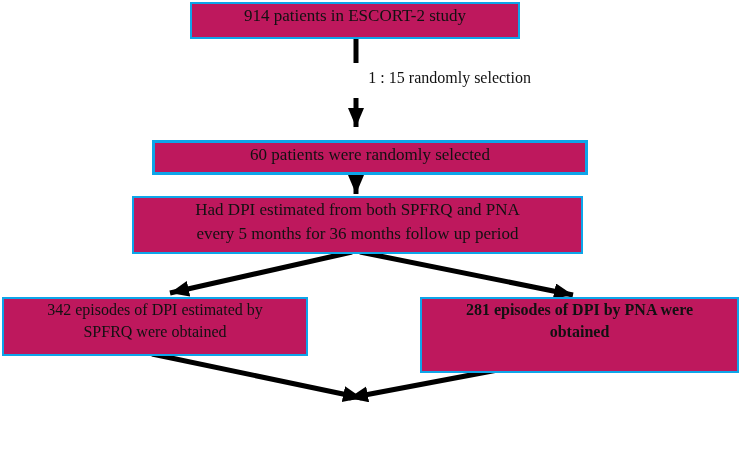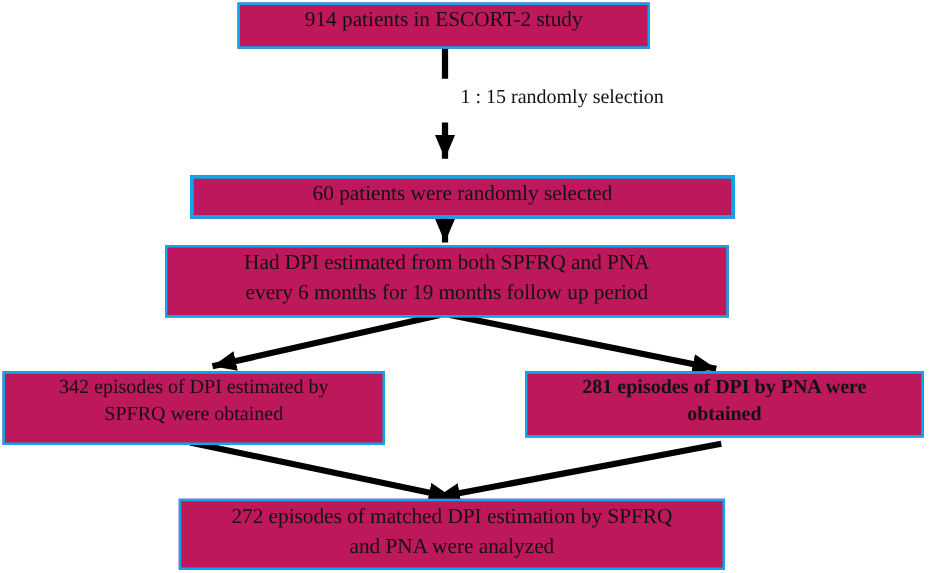--- a/index.html
+++ b/index.html
@@ -32,21 +32,21 @@
     text-align: center;
     color: #111111;
     font-size: 17px;
     line-height: 1.4;
     white-space: pre-line;
   }
   .node-study    { left: 190px; top: 2px;   width: 330px; height: 37px; }
   .node-selected { left: 152px; top: 128px; width: 436px; height: 35px; border-width: 3px; margin-top: 12px; }
   .node-estimated{ left: 132px; top: 196px; width: 451px; height: 58px; }
   .node-spfrq    { left: 2px;   top: 297px; width: 306px; height: 59px; font-weight: 400; font-size: 16px; }
-  .node-pna      { left: 420px; top: 297px; width: 319px; height: 53px; font-weight: 600; font-size: 16px; }
+  .node-pna      { left: 420px; top: 297px; width: 319px; height: 76px; font-weight: 600; font-size: 16px; }
   .node-matched  { left: 143px; top: 399px; width: 437px; height: 57px; }
   .edge-label {
     position: absolute;
     left: 181px; top: 69px;
     width: 350px;
     text-align: right;
     color: #111111;
     font-size: 16px;
   }
 </style>
@@ -75,31 +75,27 @@
   </div>
 
   <div class="edge-label">1 : 15 randomly selection</div>
 
   <div class="box node-selected">
     <span>60 patients were randomly selected</span>
   </div>
 
   <div class="box node-estimated">
     <span>Had DPI estimated from both SPFRQ and PNA
-every 6 months for 19 months follow up period</span>
+every 5 months for 36 months follow up period</span>
   </div>
 
   <div class="box node-spfrq">
     <span>342 episodes of DPI estimated by
 SPFRQ were obtained</span>
   </div>
 
   <div class="box node-pna">
     <span>281 episodes of DPI by PNA were
 obtained</span>
   </div>
 
-  <div class="box node-matched">
-    <span>272 episodes of matched DPI estimation by SPFRQ
-and PNA were analyzed</span>
-  </div>
 
 </div>
 
 </body></html>

